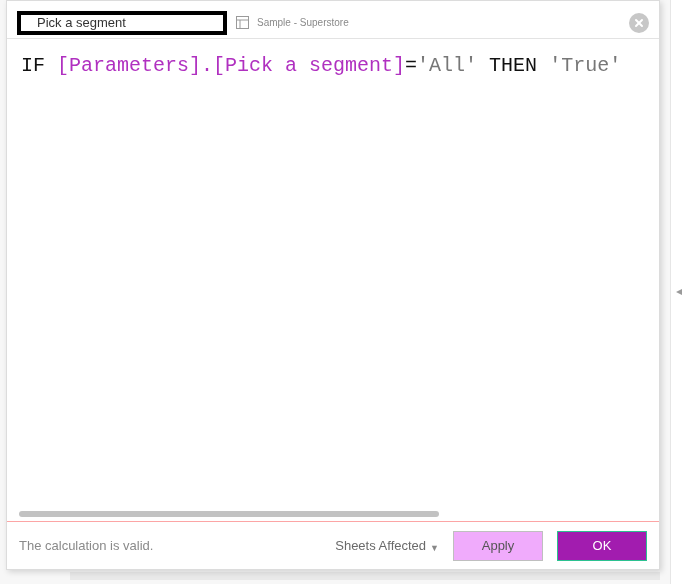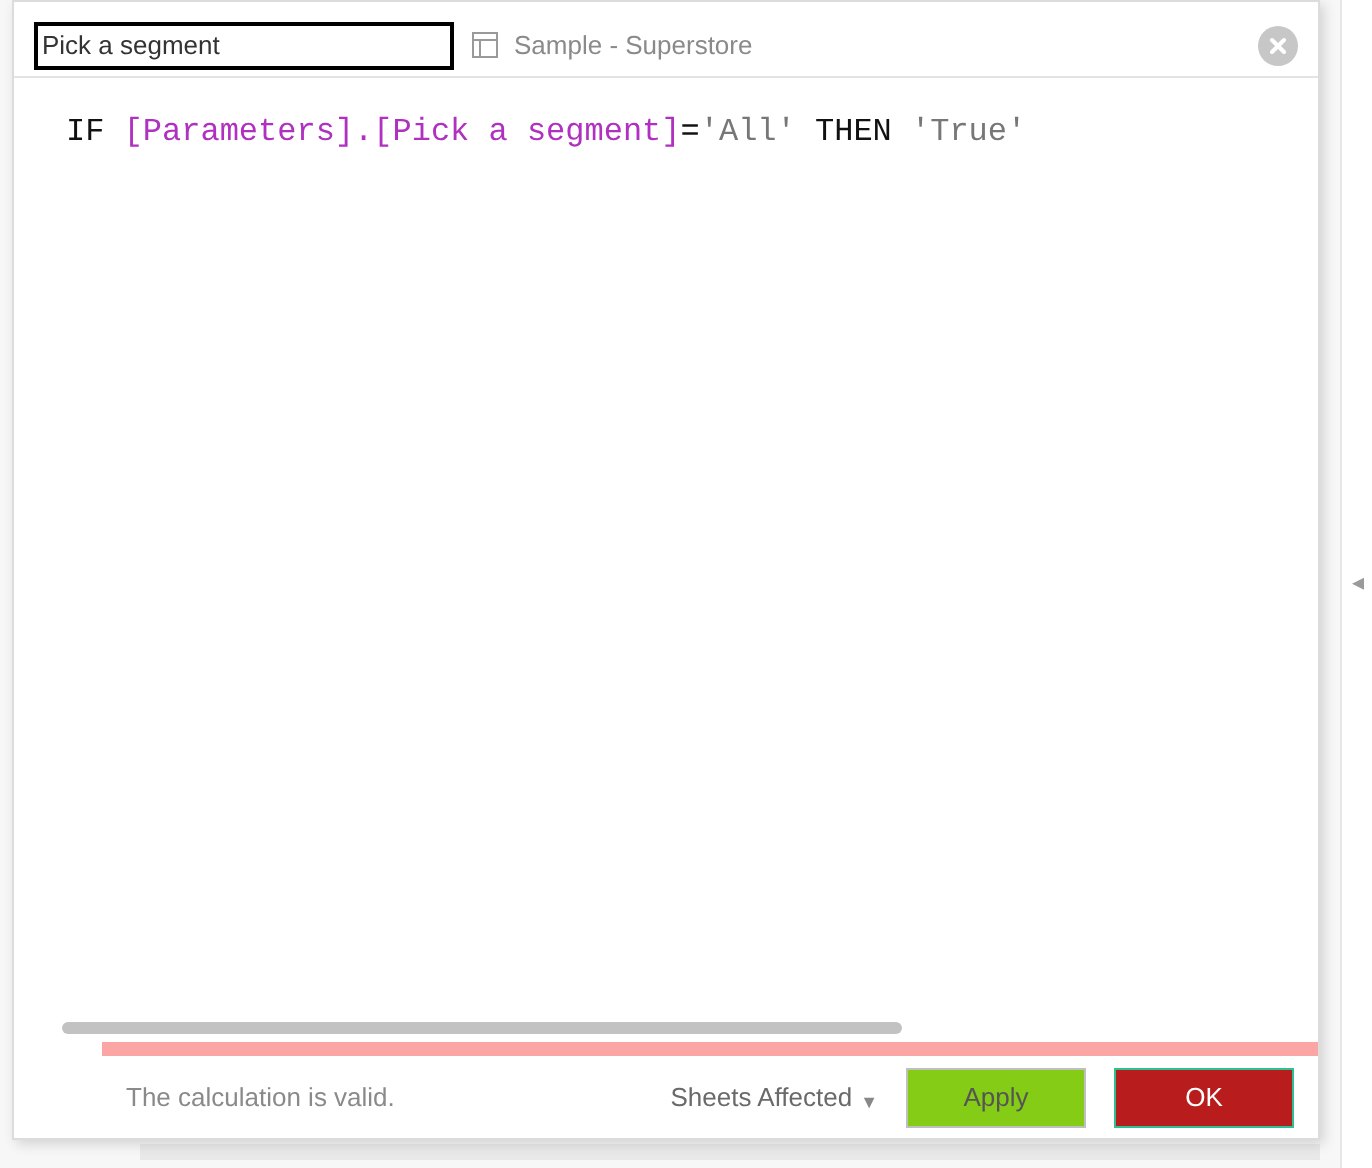--- a/index.html
+++ b/index.html
@@ -35,97 +35,95 @@
   }
   .header {
     height: 38px;
     display:flex; align-items:center;
     padding: 6px 10px 0 10px;
     gap: 8px;
     border-bottom: 1px solid #e3e3e3;
   }
   .name-input {
     width: 210px; height: 24px;
-    border: 2px solid #000000;
+    border: 4px solid #000000;
     font-size: 13px;
-    padding: 2px 2px;
+    padding: 2px 16px;
     color:#333;
   }
   .ds-icon {
     width: 14px; height: 14px;
     display:inline-flex; align-items:center; justify-content:center;
     color:#9a9a9a;
   }
   .ds-icon svg { display:block; }
   .ds-label {
-    color:#8a8a8a; font-size:13px;
+    color:#8a8a8a; font-size:10px;
     flex:1;
   }
   .close-btn {
     width:20px; height:20px;
     border-radius:50%;
     background:#c7c7c7;
     color:#fff;
     display:flex; align-items:center; justify-content:center;
     font-size:12px; font-weight:bold;
     cursor:pointer;
   }
   .editor {
     flex:1;
     padding: 16px 10px 10px 14px;
     font-family: "Courier New", monospace;
-    font-size: 16px;
+    font-size: 20px;
     line-height: 22px;
     color:#222;
     overflow:auto;
     position:relative;
-    margin-left:12px;
   }
   .editor .kw   { color:#111; font-weight:normal; }
   .editor .param{ color:#b030c0; }
   .editor .lit  { color:#777; }
   .editor .field{ color:#d68b12; }
   .editor-scroll {
     position:absolute;
     left:12px; bottom:4px;
     width:420px; height:6px;
     background:#c2c2c2;
     border-radius:3px;
   }
   .footer {
     height: 48px;
-    border-top:7px solid #fca5a5;
+    border-top:1px solid #fca5a5;
     display:flex; align-items:center;
     padding: 12px 12px;
     gap: 14px;
-    margin-left: 44px;
   }
   .status {
     color:#8a8a8a; font-size:13px;
     flex:1;
   }
   .sheets {
     color:#6a6a6a; font-size:13px;
     display:flex; align-items:flex-end; gap:4px;
     cursor:pointer;
   }
   .sheets .caret { font-size:9px; color:#888; }
   .btn {
     min-width:90px; height:30px;
     font-size:13px;
     display:flex; align-items:center; justify-content:center;
     cursor:pointer;
     user-select:none;
   }
   .btn-apply {
-    background:#84cc16; color:#555;
+    background:#f0abfc; color:#555;
     border:1px solid #bfbfbf;
   }
   .btn-ok {
-    background:#b91c1c; color:#fff;
+    background:#a21caf; color:#fff;
     border:1px solid #2cc190;
     text-align:right;
   }
   .bottom-shadow {
     position:absolute;
     left:70px; bottom:4px; width:590px; height:8px;
     background:#e9e9e9;
   }
 </style>
 </head>

